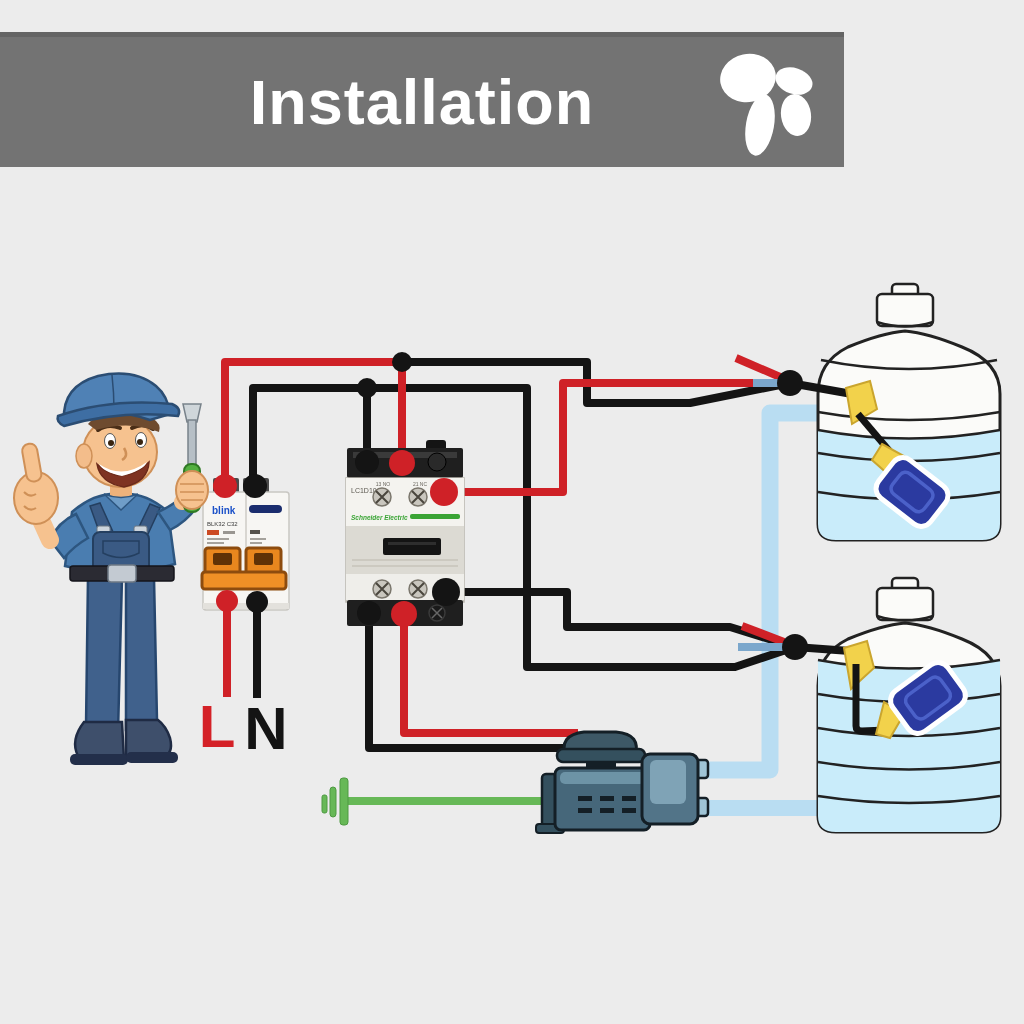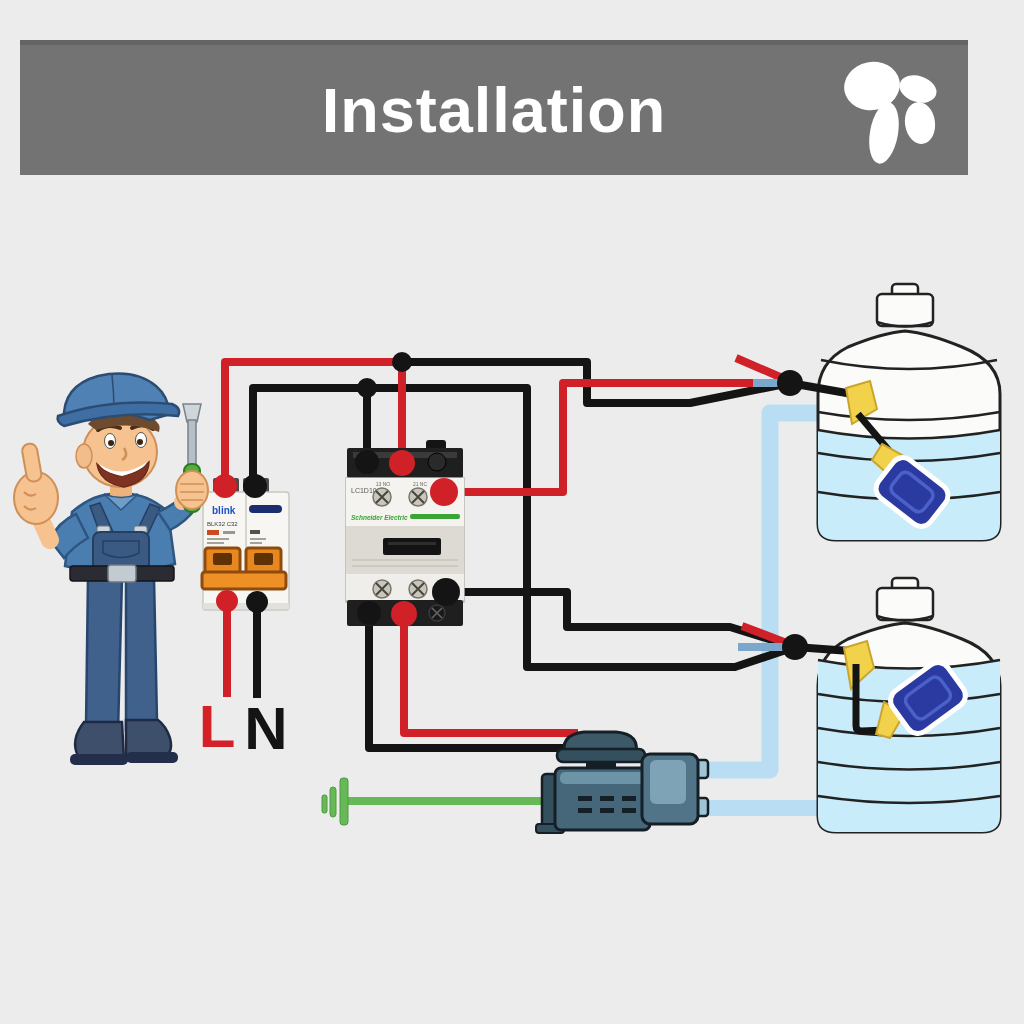--- a/index.html
+++ b/index.html
@@ -1,19 +1,19 @@
 <!DOCTYPE html>
 <html><head>
 <meta charset="utf-8">
 <style>
   html,body{margin:0;padding:0;background:#ececec;}
   .stage{position:relative;width:1024px;height:1024px;background:#ececec;overflow:hidden;
          font-family:"Liberation Sans",sans-serif;}
-  .header{position:absolute;left:0;top:40px;width:948px;height:130px;background:#737373;
-          border-top:5px solid #646464;box-sizing:content-box;margin-left:20px;}
+  .header{position:absolute;left:0;top:32px;width:844px;height:130px;background:#737373;
+          border-top:5px solid #646464;box-sizing:content-box;}
   .header .title{width:100%;height:130px;line-height:130px;text-align:center;color:#ffffff;
           font-size:63px;font-weight:bold;letter-spacing:1px;}
   .logo{position:absolute;right:26px;top:14px;width:100px;height:108px;}
   svg text{font-family:"Liberation Sans",sans-serif;}
   .scene{position:absolute;left:0;top:0;}
 </style>
 </head>
 <body>
 
 <div class="stage">

